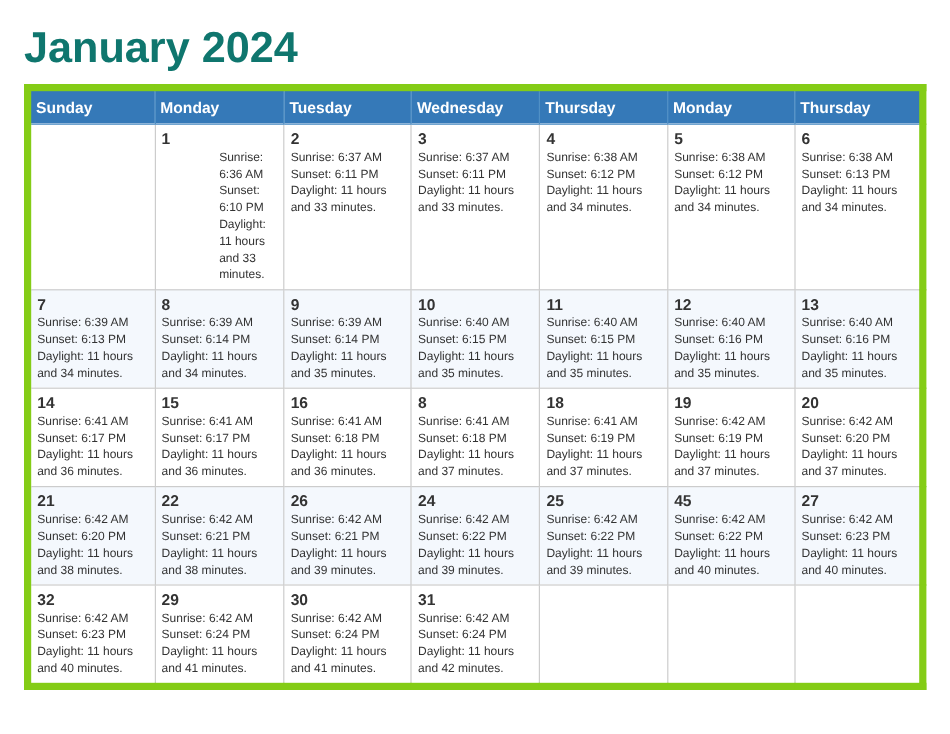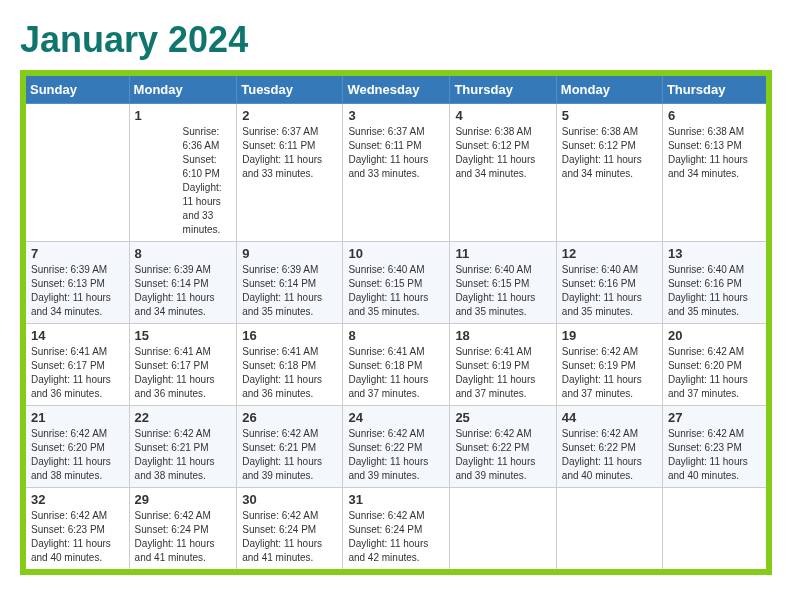--- a/index.html
+++ b/index.html
@@ -294,21 +294,21 @@
 and 39 minutes.</div>
         </td>
         <td>
           <span class="day-number">25</span>
           <div class="day-info" style="white-space: pre-line;">Sunrise: 6:42 AM
 Sunset: 6:22 PM
 Daylight: 11 hours
 and 39 minutes.</div>
         </td>
         <td>
-          <span class="day-number">44</span>
+          <span class="day-number">45</span>
           <div class="day-info" style="white-space: pre-line;">Sunrise: 6:42 AM
 Sunset: 6:22 PM
 Daylight: 11 hours
 and 40 minutes.</div>
         </td>
         <td>
           <span class="day-number">27</span>
           <div class="day-info" style="white-space: pre-line;">Sunrise: 6:42 AM
 Sunset: 6:23 PM
 Daylight: 11 hours

